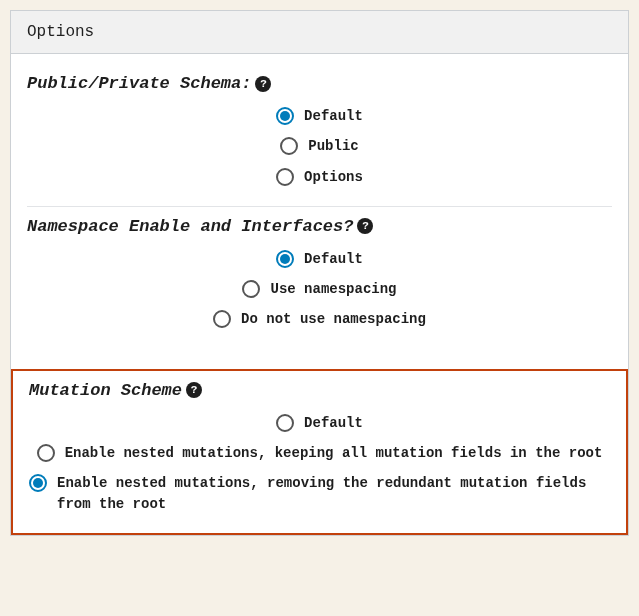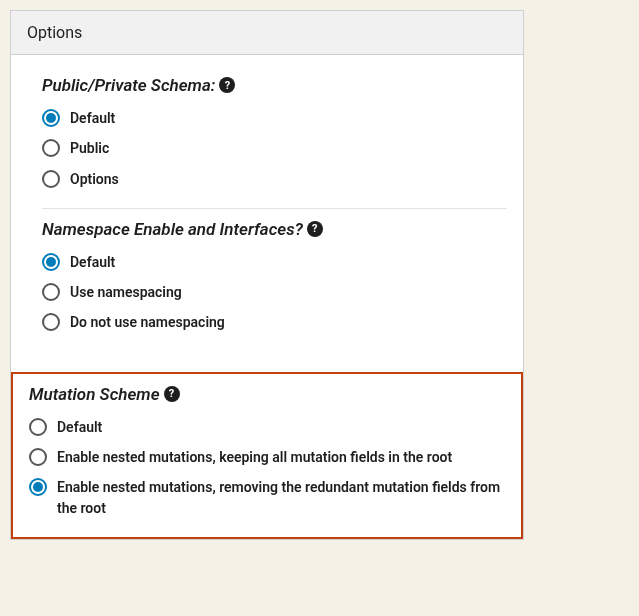--- a/index.html
+++ b/index.html
@@ -11,34 +11,35 @@
     font-family: -apple-system, BlinkMacSystemFont, "Segoe UI", Roboto, sans-serif;
     background: #f6f1e7;
     padding: 10px;
     width: 639px;
     font-size: 14px;
     color: #222;
   }
   .panel {
     background: #fff;
     border: 1px solid #ccd0d4;
-    width: 514px;
+    width: 619px;
+    font-family: Liberation Mono, monospace;
   }
   .panel-header {
     background: #f1f1f1;
     border-bottom: 1px solid #ccd0d4;
     padding: 12px 16px;
   }
   .panel-header h2 {
     font-size: 16px;
     font-weight: 400;
     color: #1e1e1e;
   }
   .panel-body {
-    padding: 10px 16px 16px 31px;
+    padding: 10px 16px 16px 16px;
   }
   .section {
     padding: 10px 0 14px 0;
   }
   .section + .section {
     border-top: 1px solid #e2e4e7;
   }
   .section-title {
     font-size: 17px;
     font-style: italic;
@@ -62,20 +63,21 @@
     font-weight: 700;
     font-style: normal;
     flex-shrink: 0;
   }
   .radio-row {
     display: flex;
     align-items: flex-start;
     gap: 10px;
     padding: 5px 0;
     cursor: pointer;
+    justify-content: center;
   }
   .radio-circle {
     width: 18px;
     height: 18px;
     border: 2px solid #555;
     border-radius: 50%;
     flex-shrink: 0;
     position: relative;
     margin-top: 1px;
   }

